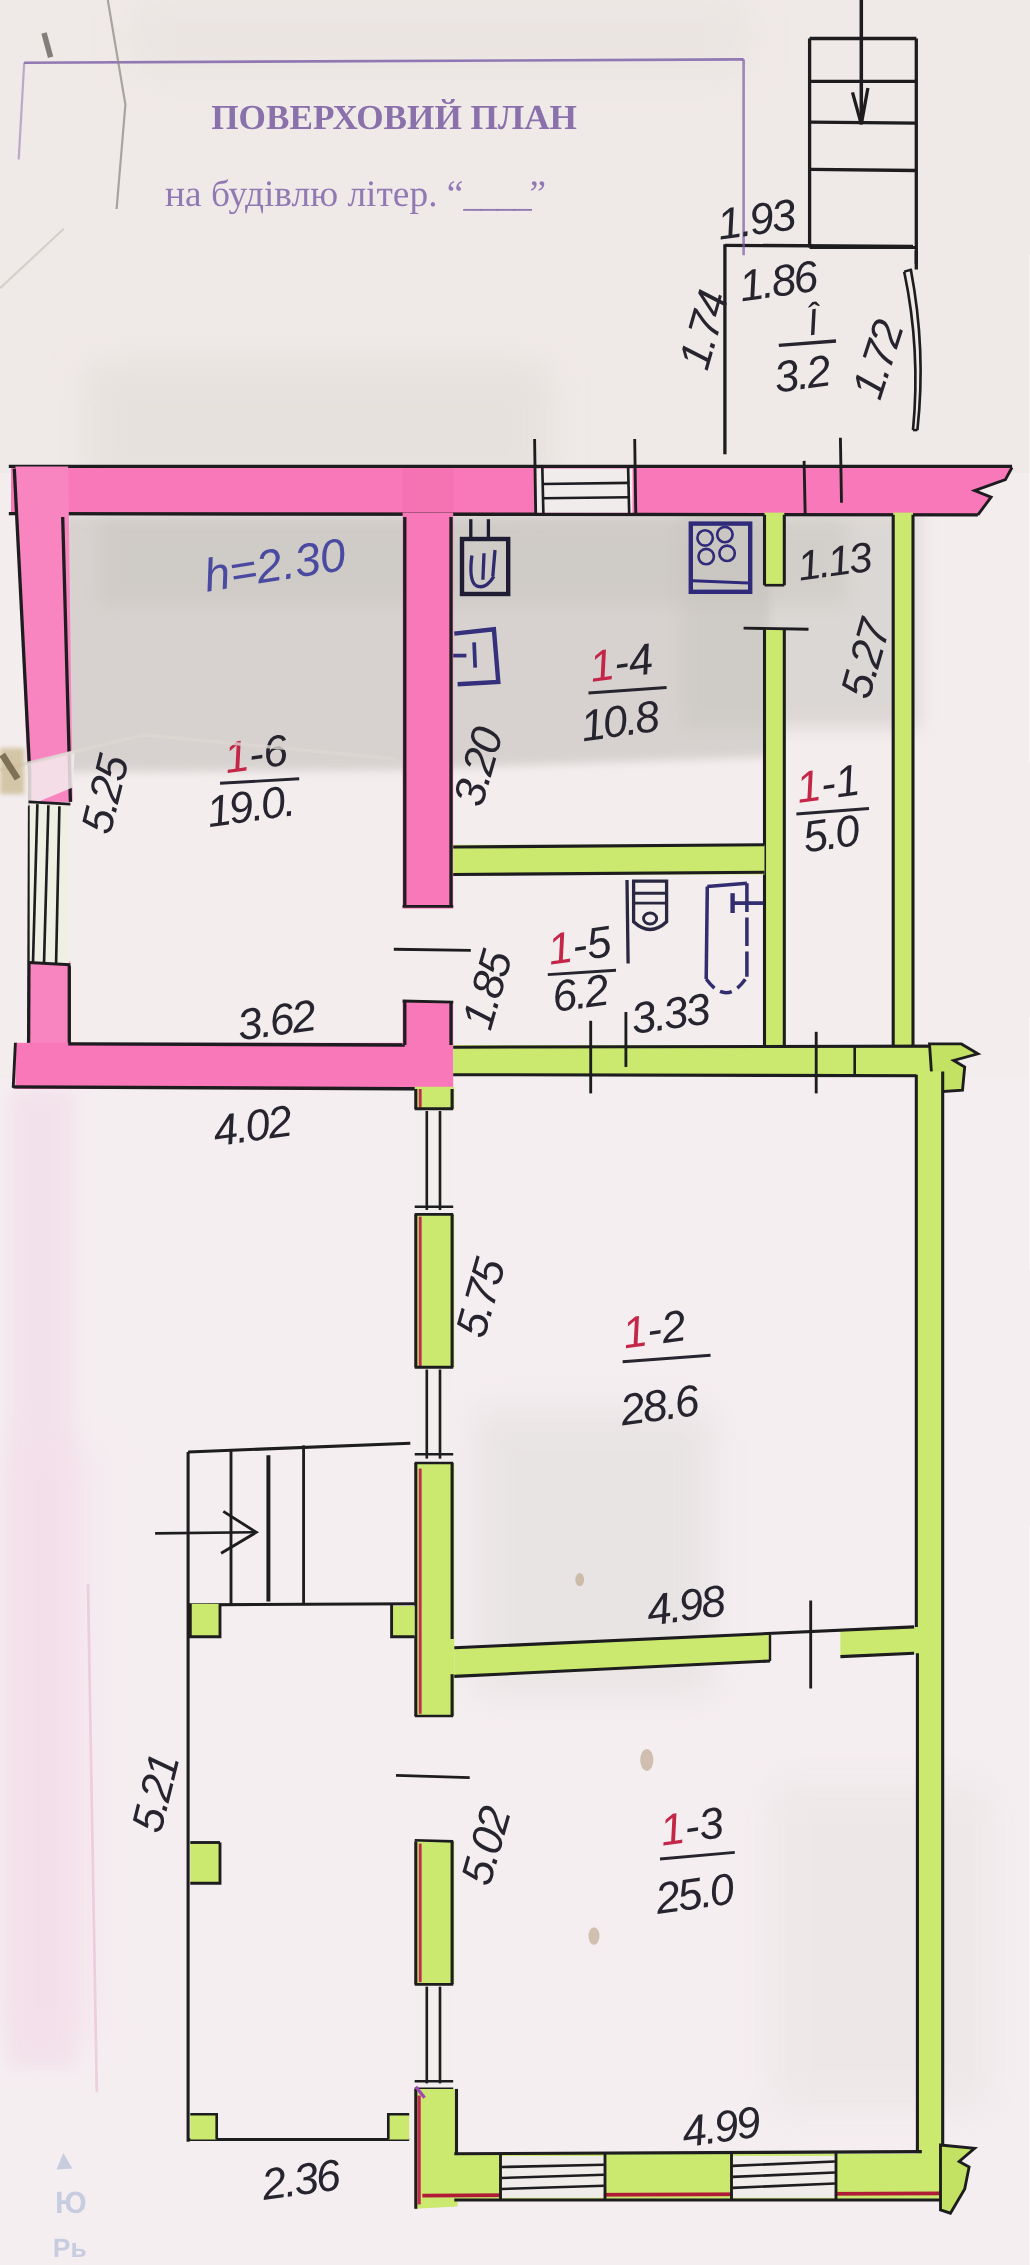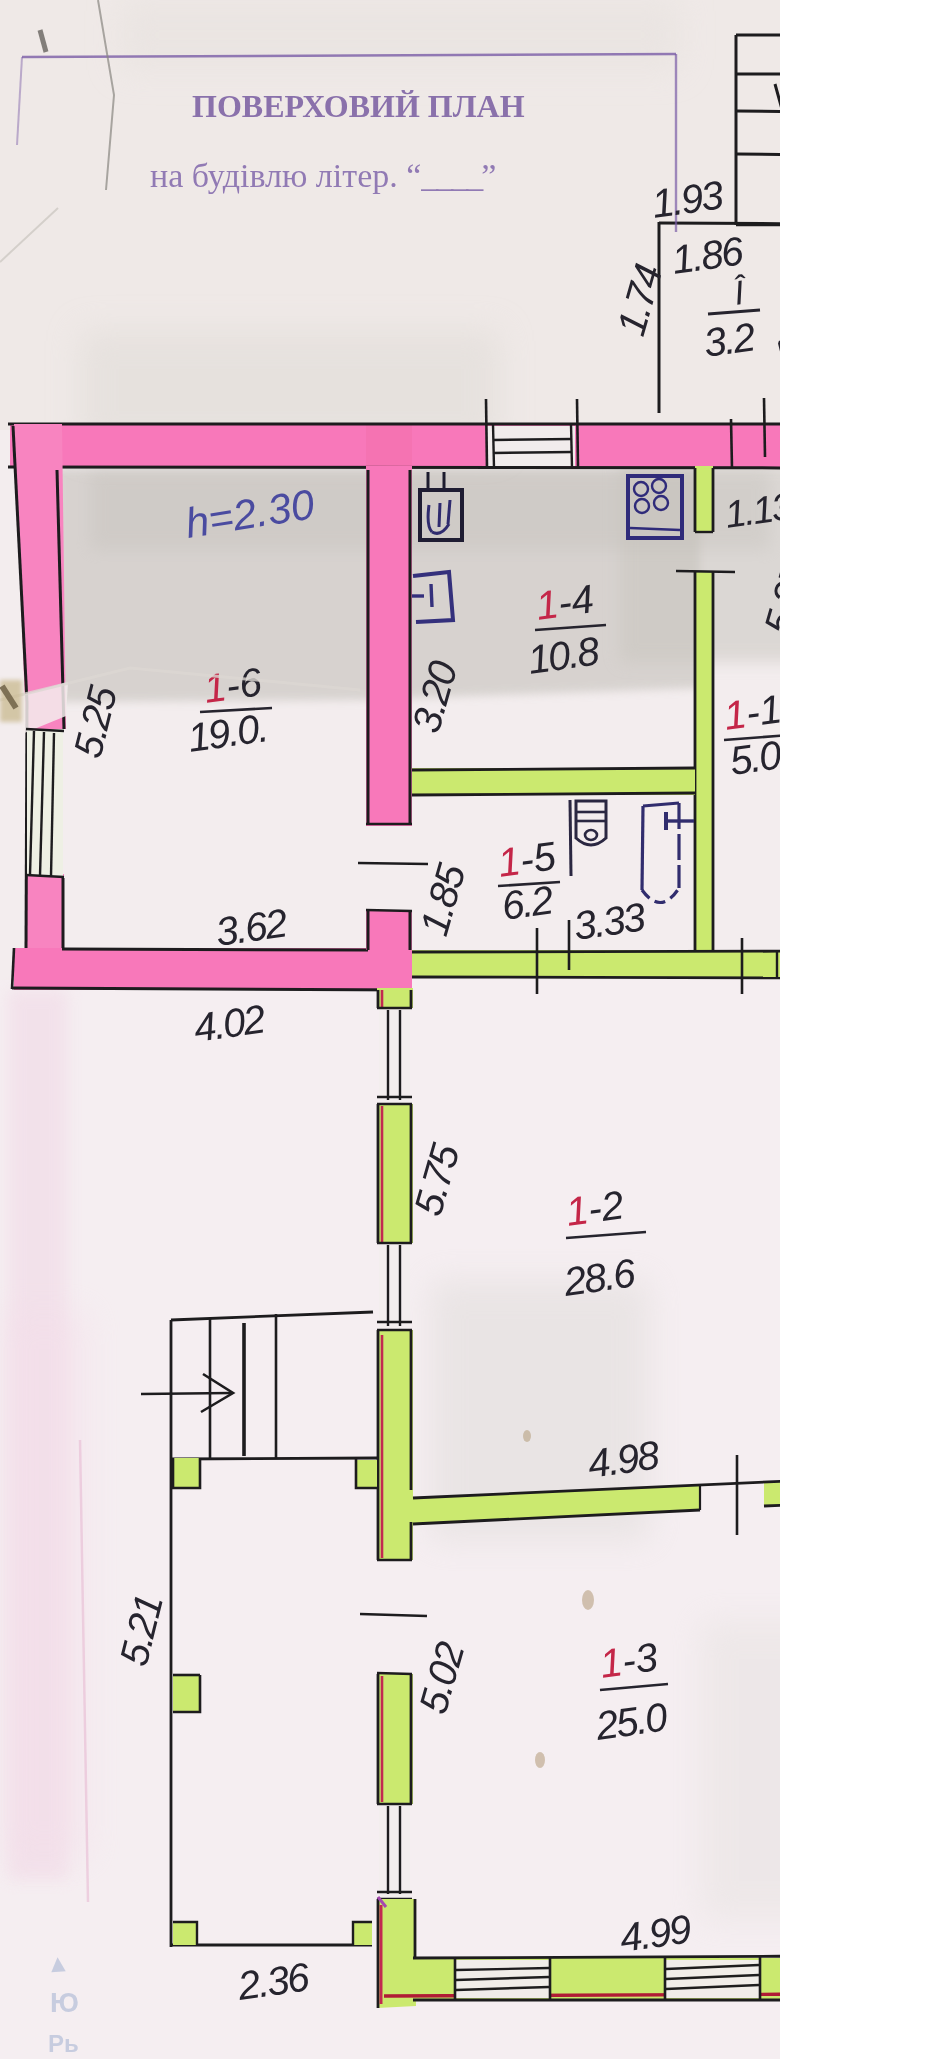--- a/index.html
+++ b/index.html
@@ -1,16 +1,16 @@
 <!DOCTYPE html>
 <html><head>
 <meta charset="utf-8">
 <style>
   html,body{margin:0;padding:0;background:#fff;}
-  #page{width:780px;height:2059px;position:relative;overflow:hidden;
+  #page{width:936px;height:2059px;position:relative;overflow:hidden;
         font-family:"Liberation Sans", sans-serif;}
   svg{display:block;}
   text{font-family:"Liberation Sans", sans-serif;}
   .stamp{font-family:"Liberation Serif", serif;}
 </style>
 </head>
 <body>
 <div id="page">
 <svg width="936" height="2059" viewBox="0 0 936 2059" xmlns="http://www.w3.org/2000/svg">
 <defs>

